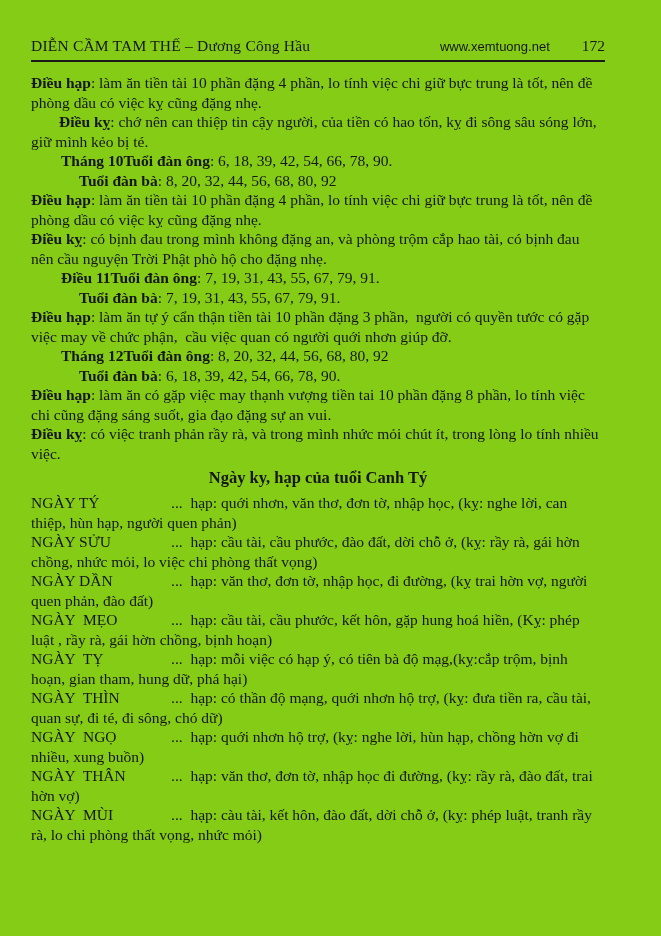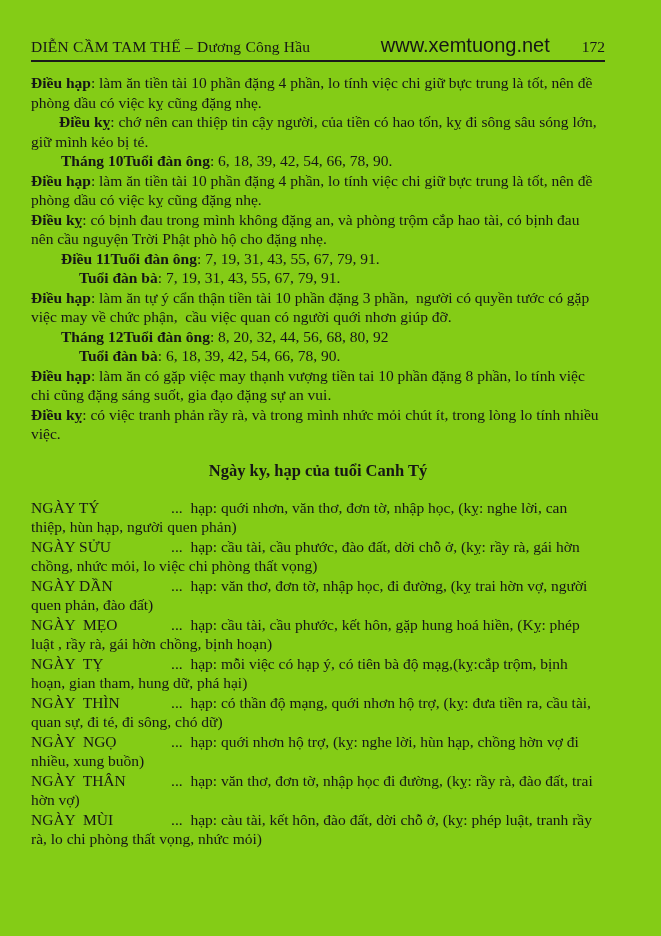--- a/index.html
+++ b/index.html
@@ -16,21 +16,21 @@
   }
   .header {
     display: flex;
     align-items: baseline;
     font-size: 15.5px;
     line-height: 19px;
   }
   .header .title { flex: 1; letter-spacing: 0.2px; }
   .header .site {
     font-family: "Liberation Sans", "DejaVu Sans", sans-serif;
-    font-size: 20px;
+    font-size: 13px;
   }
   .header .pagenum { margin-left: 32px; font-size: 15.5px; }
   .rule {
     border-bottom: 2px solid #1a1a1a;
     margin-top: 4px;
     margin-bottom: 11px;
   }
   main p {
     margin: 0;
     font-size: 15.5px;
@@ -41,41 +41,42 @@
   .lbl { font-weight: bold; }
   .indent1 { text-indent: 28px; }
   .month-line { text-indent: 30px; }
   .wife-line { text-indent: 48px; }
   .days-heading {
     text-align: center;
     font-weight: bold;
     font-size: 16.5px;
     line-height: 22px;
     white-space: pre-wrap;
-    margin: 16px;
+    margin: 4px;
   }
   .day-name { display: inline-block; min-width: 140px; }
 </style>
 </head>
 <body>
 
 <div class="page">
 
   <div class="header">
     <span class="title">DIỄN CẦM TAM THẾ – Dương Công Hầu</span>
     <span class="site">www.xemtuong.net</span>
     <span class="pagenum">172</span>
   </div>
   <div class="rule"></div>
 
   <main>
 
     <p class="para"><b class="lbl">Điều hạp</b><span>: làm ăn tiền tài 10 phần đặng 4 phần, lo tính việc chi giữ bực trung là tốt, nên đề phòng dầu có việc kỵ cũng đặng nhẹ.</span></p>
     <p class="para indent1"><b class="lbl">Điều kỵ</b><span>: chớ nên can thiệp tin cậy người, của tiền có hao tốn, kỵ đi sông sâu sóng lớn, giữ mình kẻo bị té.</span></p>
     <p class="month-line"><b class="lbl">Tháng 10Tuổi đàn ông</b><span>: 6, 18, 39, 42, 54, 66, 78, 90.</span></p>
+    <p class="wife-line"><b class="lbl">Tuổi đàn bà</b><span>: 8, 20, 32, 44, 56, 68, 80, 92</span></p>
 
     <p class="para"><b class="lbl">Điều hạp</b><span>: làm ăn tiền tài 10 phần đặng 4 phần, lo tính việc chi giữ bực trung là tốt, nên đề phòng dầu có việc kỵ cũng đặng nhẹ.</span></p>
     <p class="para"><b class="lbl">Điều kỵ</b><span>: có bịnh đau trong mình không đặng an, và phòng trộm cắp hao tài, có bịnh đau nên cầu nguyện Trời Phật phò hộ cho đặng nhẹ.</span></p>
     <p class="month-line"><b class="lbl">Điều 11Tuổi đàn ông</b><span>: 7, 19, 31, 43, 55, 67, 79, 91.</span></p>
     <p class="wife-line"><b class="lbl">Tuổi đàn bà</b><span>: 7, 19, 31, 43, 55, 67, 79, 91.</span></p>
 
     <p class="para"><b class="lbl">Điều hạp</b><span>: làm ăn tự ý cẩn thận tiền tài 10 phần đặng 3 phần,  người có quyền tước có gặp việc may về chức phận,  cầu việc quan có người quới nhơn giúp đỡ.</span></p>
     <p class="month-line"><b class="lbl">Tháng 12Tuổi đàn ông</b><span>: 8, 20, 32, 44, 56, 68, 80, 92</span></p>
     <p class="wife-line"><b class="lbl">Tuổi đàn bà</b><span>: 6, 18, 39, 42, 54, 66, 78, 90.</span></p>
 

